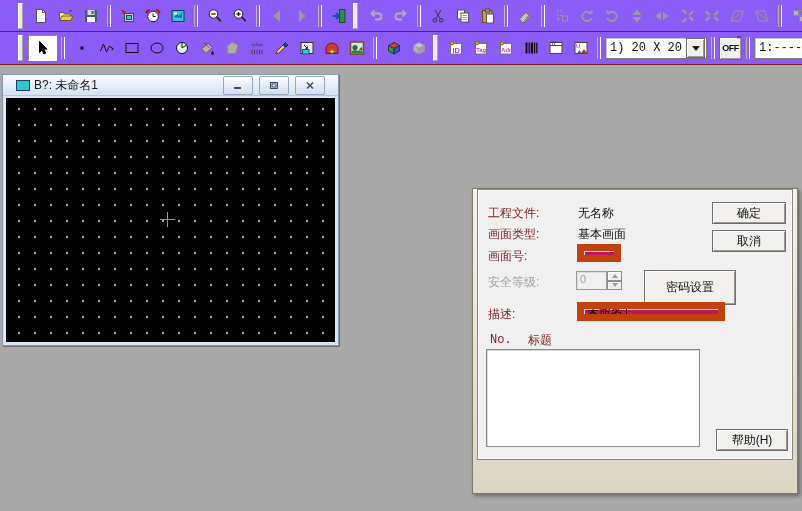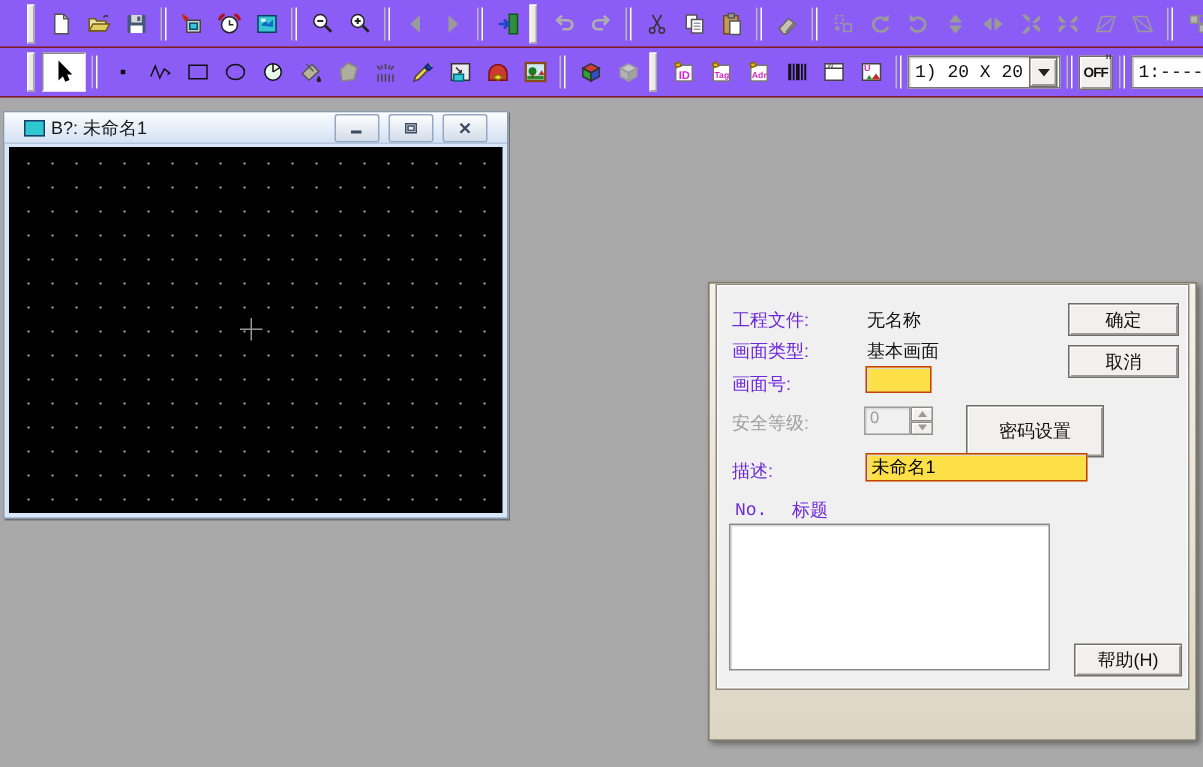--- a/index.html
+++ b/index.html
@@ -44,24 +44,24 @@
   
   .dialog{position:absolute;left:472px;top:188px;width:326px;height:306px;box-sizing:border-box;
           border:1px solid #837b6a;background:linear-gradient(#f6f2e9,#ddd5c4);
           box-shadow:2px 2px 4px rgba(0,0,0,.4);padding:0 4px 4px}
   .dlg-titlebar{height:26px;display:flex;align-items:center;position:relative}
   .dlg-title{padding-left:6px;font-size:12px;color:#1a1a1a}
   .dlg-close{position:absolute;right:4px;top:2px;width:34px;height:19px;border:1px solid #9a9280;border-radius:3px;
              background:linear-gradient(#fefefe,#d6d2c8);display:flex;align-items:center;justify-content:center}
   .dlg-body{position:relative;height:271px;background:#f0f0f0;border:1px solid #8e887a;
             box-shadow:inset 0 0 0 1px #fcfcfc;box-sizing:border-box}
-  .lbl{position:absolute;font-size:12px;color:#6d28d9;white-space:nowrap}
+  .lbl{position:absolute;font-size:12px;color:#7f1d1d;white-space:nowrap}
   .lbl.gray{color:#9e9e9e}
   .val{position:absolute;font-size:12px;color:#111;white-space:nowrap}
-  .inset{position:absolute;background:#fde047;border:1px solid #c2410c;box-shadow:inset 1px 1px 0 #d9d9d9;box-sizing:border-box}
+  .inset{position:absolute;background:#be185d;border:7px solid #c2410c;box-shadow:inset 1px 1px 0 #d9d9d9;box-sizing:border-box}
   input.inset{font-family:"Liberation Sans",sans-serif;font-size:12px;padding:0 3px;outline:none}
   .btn{position:absolute;font-size:12px;color:#111;display:flex;align-items:center;justify-content:center;box-sizing:border-box}
   .spinner{position:absolute;left:98px;top:81px;width:46px;height:19px;display:flex;box-sizing:border-box}
   .spin-field{flex:1;background:#f0f0f0;border:1px solid #9b9b9b;box-shadow:inset 1px 1px 0 #dcdcdc;
               color:#9e9e9e;font-size:11px;padding:1px 0 0 3px;box-sizing:border-box}
   .spin-btns{width:15px;display:flex;flex-direction:column}
   .spin-btn{flex:1;background:#f1f0ee;border:1px solid #8f8d89;box-shadow:inset 1px 1px 0 #fff;
             display:flex;align-items:center;justify-content:center}
   .tri-up{width:0;height:0;border-left:3px solid transparent;border-right:3px solid transparent;border-bottom:4px solid #9a9a9a}
   .tri-dn{width:0;height:0;border-left:3px solid transparent;border-right:3px solid transparent;border-top:4px solid #9a9a9a}

